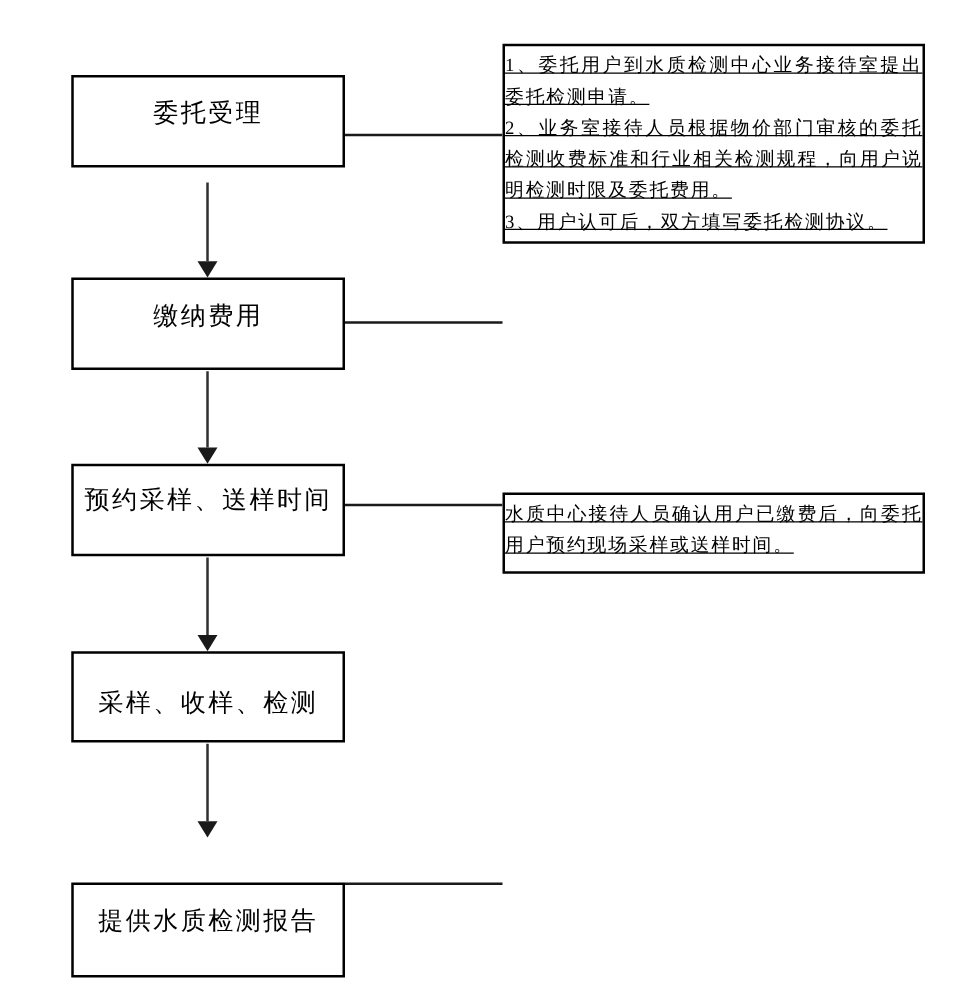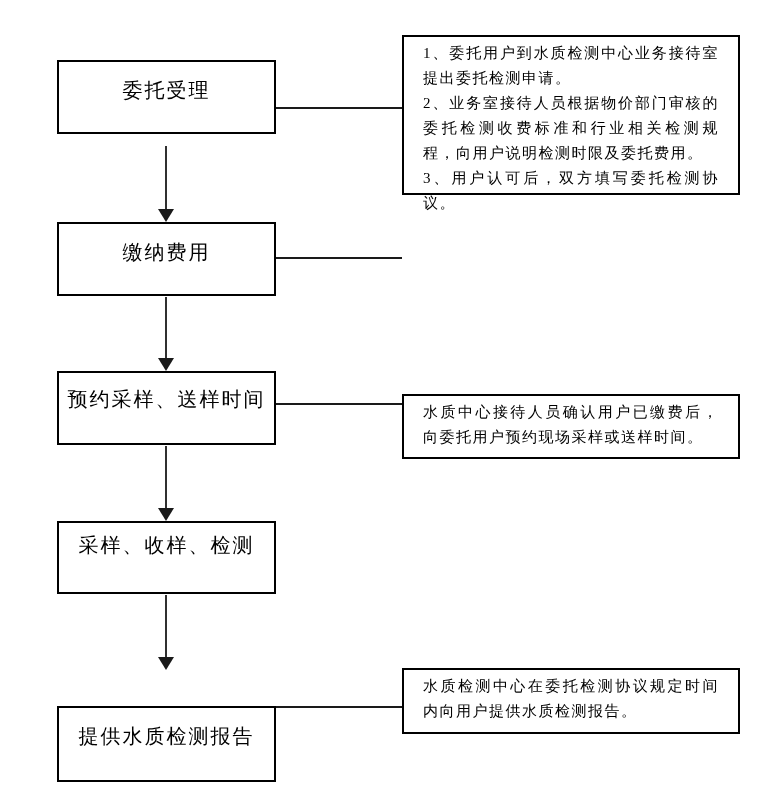--- a/index.html
+++ b/index.html
@@ -20,33 +20,34 @@
     border: 2px solid #000;
     background: #fff;
     display: flex; justify-content: center; align-items: flex-start;
     padding-top: 15px;
     font-size: 20px; letter-spacing: 2px;
     text-align: center;
   }
   .step1 { top: 60px;  height: 74px; }
   .step2 { top: 222px; height: 74px; }
   .step3 { top: 371px; height: 74px; padding-top: 13px; }
-  .step4 { top: 521px; height: 73px; padding-top: 9px; }
+  .step4 { top: 521px; height: 73px; padding-top: 9px; align-items: center; }
   .step5 { top: 706px; height: 76px; }
 
   
   .note {
     position: absolute;
     left: 402px; width: 338px;
     border: 2px solid #000;
     background: #fff;
-    padding: 4px 19px;
+    padding: 4px 0;
     font-size: 15px; line-height: 25px; letter-spacing: 1.5px;
     white-space: pre-line;
     text-align: justify;
+    text-decoration: underline;
   }
   .note1 { top: 35px;  height: 160px; }
   .note2 { top: 233px; height: 86px; }
   .note3 { top: 371px; height: 65px; margin-top: 23px; }
   .note4 { top: 668px; height: 66px; }
 
   
   .varrow { position: absolute; left: 156px; width: 20px;
             display: flex; flex-direction: column; align-items: center; }
   .varrow .stem { width: 2px; flex: 1; background: #303030; }
@@ -108,15 +109,14 @@
 
   <div class="connector conn1"></div>
   <div class="connector conn2"></div>
   <div class="connector conn3"></div>
   <div class="connector conn4"></div>
 
   <div class="note note1">1、委托用户到水质检测中心业务接待室提出委托检测申请。
 2、业务室接待人员根据物价部门审核的委托检测收费标准和行业相关检测规程，向用户说明检测时限及委托费用。
 3、用户认可后，双方填写委托检测协议。</div>
   <div class="note note3">水质中心接待人员确认用户已缴费后，向委托用户预约现场采样或送样时间。</div>
-  <div class="note note4">水质检测中心在委托检测协议规定时间内向用户提供水质检测报告。</div>
 
 </div>
 
 </body></html>

